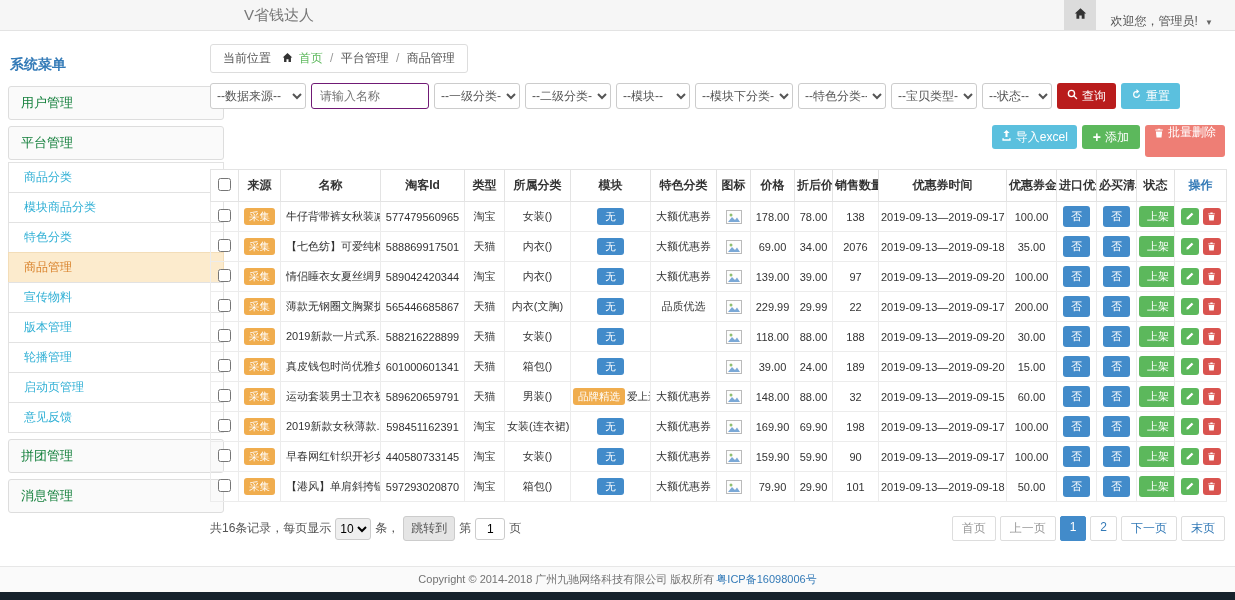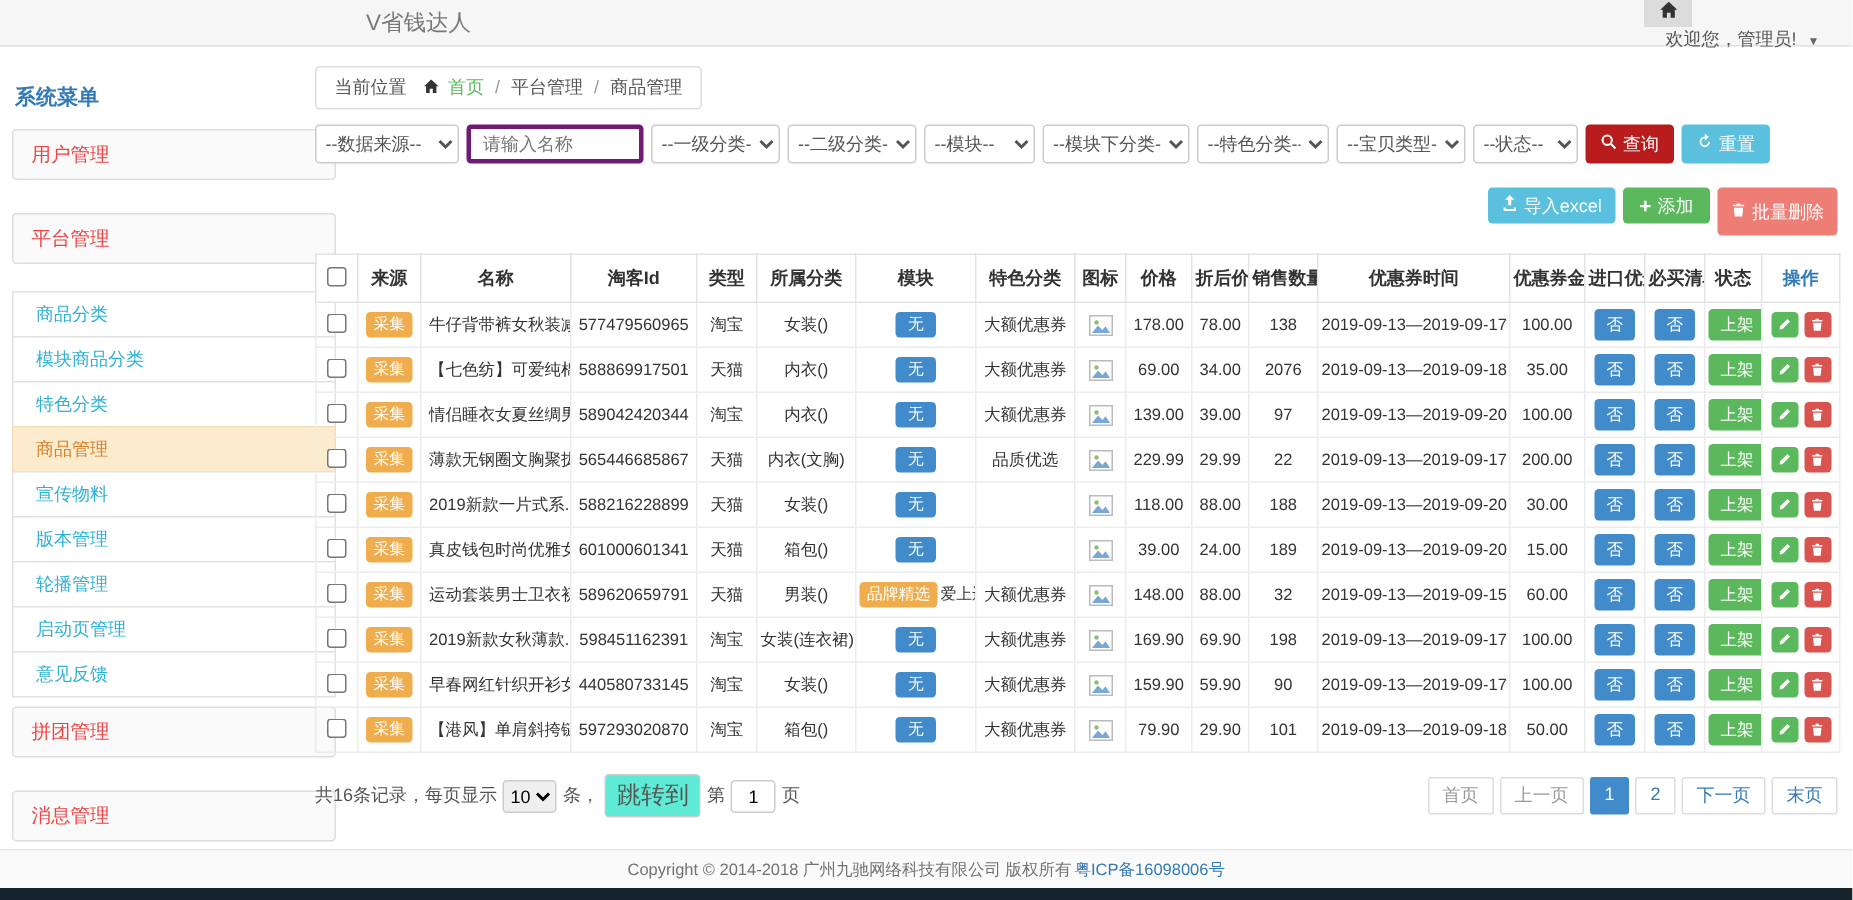--- a/index.html
+++ b/index.html
@@ -4,57 +4,57 @@
 <style>
   * { box-sizing: border-box; margin: 0; padding: 0; }
   html,body { width:1235px; height:600px; overflow:hidden;
     font-family:"Liberation Sans","DejaVu Sans",sans-serif; background:#fff; color:#333; }
   .page { position:relative; width:1235px; height:600px; }
 
   
   .topbar { position:absolute; top:0; left:0; width:100%; height:31px;
     background:#f6f6f6; border-bottom:1px solid #e3e3e3; display:flex; align-items:center; }
   .brand { margin-left:244px; font-size:15px; color:#777; }
-  .topbar-right { margin-left:auto; display:flex; align-items:flex-start; height:100%;flex-direction:column; }
+  .topbar-right { margin-left:auto; display:flex; align-items:flex-end; height:100%; }
   .home-btn { width:32px; height:100%; background:#dcdcdc; display:flex; align-items:center; justify-content:center; cursor:pointer; }
   .welcome { font-size:12px; color:#555; padding:0 22px 0 14px; cursor:pointer; }
   .caret { font-size:8px; color:#666; margin-left:4px; }
 
   
   .sidebar { position:absolute; left:8px; top:44px; width:216px; bottom:34px; overflow:hidden; }
   .sidebar-title { color:#337ab7; font-size:14px; font-weight:bold; padding:12px 2px 12px; }
   .side-panel { background:#fafafa; border:1px solid #ddd; border-radius:3px;
-    margin-bottom:22px; padding:7px 12px; font-size:13px; color:#ef4444; cursor:pointer; }
+    margin-bottom:6px; padding:7px 12px; font-size:13px; color:#15803d; cursor:pointer; }
   .submenu { margin:-4px 0 6px; }
   .submenu-item { background:#fff; border:1px solid #e2e2e2; margin-top:-1px;
     padding:6px 12px 6px 15px; font-size:12px; color:#31b0d5; cursor:pointer; }
   .submenu-item.active { background:#fcebcd; color:#d9822b; border-color:#f3ddb8; }
 
   
   .main { position:absolute; left:210px; top:44px; right:10px; }
   .breadcrumb { display:inline-block; border:1px solid #ddd; border-radius:3px;
     background:#fff; padding:5px 12px; font-size:12px; color:#555; }
   .breadcrumb .home-link { color:#5cb85c; cursor:pointer; }
   .breadcrumb .sep { color:#999; margin:0 4px; }
   .breadcrumb svg { vertical-align:-1px; margin:0 2px 0 8px; }
 
   .filters { display:flex; align-items:center; gap:5px; margin-top:10px; }
   .filters select { height:26px; border:1px solid #ccc; border-radius:3px; font-size:12px;
     color:#555; background:#fff; padding:0 2px; font-family:inherit; }
-  .filters input { height:26px; width:118px; border:3px solid #701a75; border-radius:3px;
+  .filters input { height:26px; width:118px; border:1px solid #701a75; border-radius:3px;
     font-size:12px; padding:0 8px; font-family:Liberation Serif, serif; }
   .btn { border:none; border-radius:3px; color:#fff; font-size:12px; cursor:pointer;
     display:inline-flex; align-items:center; gap:4px; font-family:inherit; }
   .btn-query { background:#b91c1c; height:26px; padding:0 10px; }
   .btn-reset { background:#5bc0de; height:26px; padding:0 10px; }
 
   .action-row { display:flex; justify-content:flex-end; gap:5px; margin-top:16px; }
   .btn-import { background:#5bc0de; height:24px; padding:0 9px; }
   .btn-add { background:#5cb85c; height:24px; padding:0 11px; }
-  .btn-batch-del { background:#ee7e75; height:24px; padding:16px 9px; }
+  .btn-batch-del { background:#ee7e75; height:24px; padding:16px 9px;align-items:flex-end; }
   .plus { font-size:14px; font-weight:bold; line-height:1; }
 
   
   table { width:100%; border-collapse:collapse; table-layout:fixed; margin-top:12px; }
   th { border:1px solid #e3e3e3; font-size:12px; font-weight:bold; padding:7px 2px;
     text-align:center; background:#fff; white-space:nowrap; overflow:hidden; }
   th.op-head { color:#337ab7; }
   td { border:1px solid #ececec; font-size:11px; padding:4px 2px; text-align:center;
     color:#333; white-space:nowrap; overflow:hidden; }
   td.tl { text-align:left; padding-left:5px; }
@@ -68,21 +68,21 @@
   .mini-green { background:#5cb85c; }
   .op { border:none; border-radius:3px; width:18px; height:17px; cursor:pointer;
     display:inline-flex; align-items:center; justify-content:center; margin:0 2px; }
   .op-edit { background:#5cb85c; }
   .op-del { background:#d9534f; }
 
   
   .pager-row { display:flex; align-items:center; justify-content:space-between; margin-top:14px; font-size:12px; color:#555; }
   .pager-left { display:flex; align-items:center; gap:4px; }
   .pager-left select { height:22px; border:1px solid #ccc; border-radius:3px; font-size:12px; font-family:inherit; }
-  .jump-btn { border:1px solid #ccc; background:#5eead4; border-radius:3px; padding:3px 7px; font-size:16px; color:#555; cursor:pointer; font-family:inherit; }
+  .jump-btn { border:1px solid #ccc; background:#e5e5e5; border-radius:3px; padding:3px 7px; font-size:12px; color:#555; cursor:pointer; font-family:inherit; }
   .jump-input { width:30px; height:22px; border:1px solid #ccc; border-radius:3px; text-align:center; font-size:12px; font-family:inherit; }
   .pager { display:flex; gap:4px; }
   .page-item { border:1px solid #ddd; border-radius:2px; padding:3px 9px; font-size:12px;
     color:#337ab7; background:#fff; cursor:pointer; }
   .page-item.disabled { color:#999; cursor:default; }
   .page-item.active { background:#428bca; border-color:#428bca; color:#fff; }
 
   
   .footer { position:absolute; left:0; right:0; bottom:8px; height:26px; background:#fafafa;
     border-top:1px solid #e7e7e7; display:flex; align-items:center; justify-content:center;

